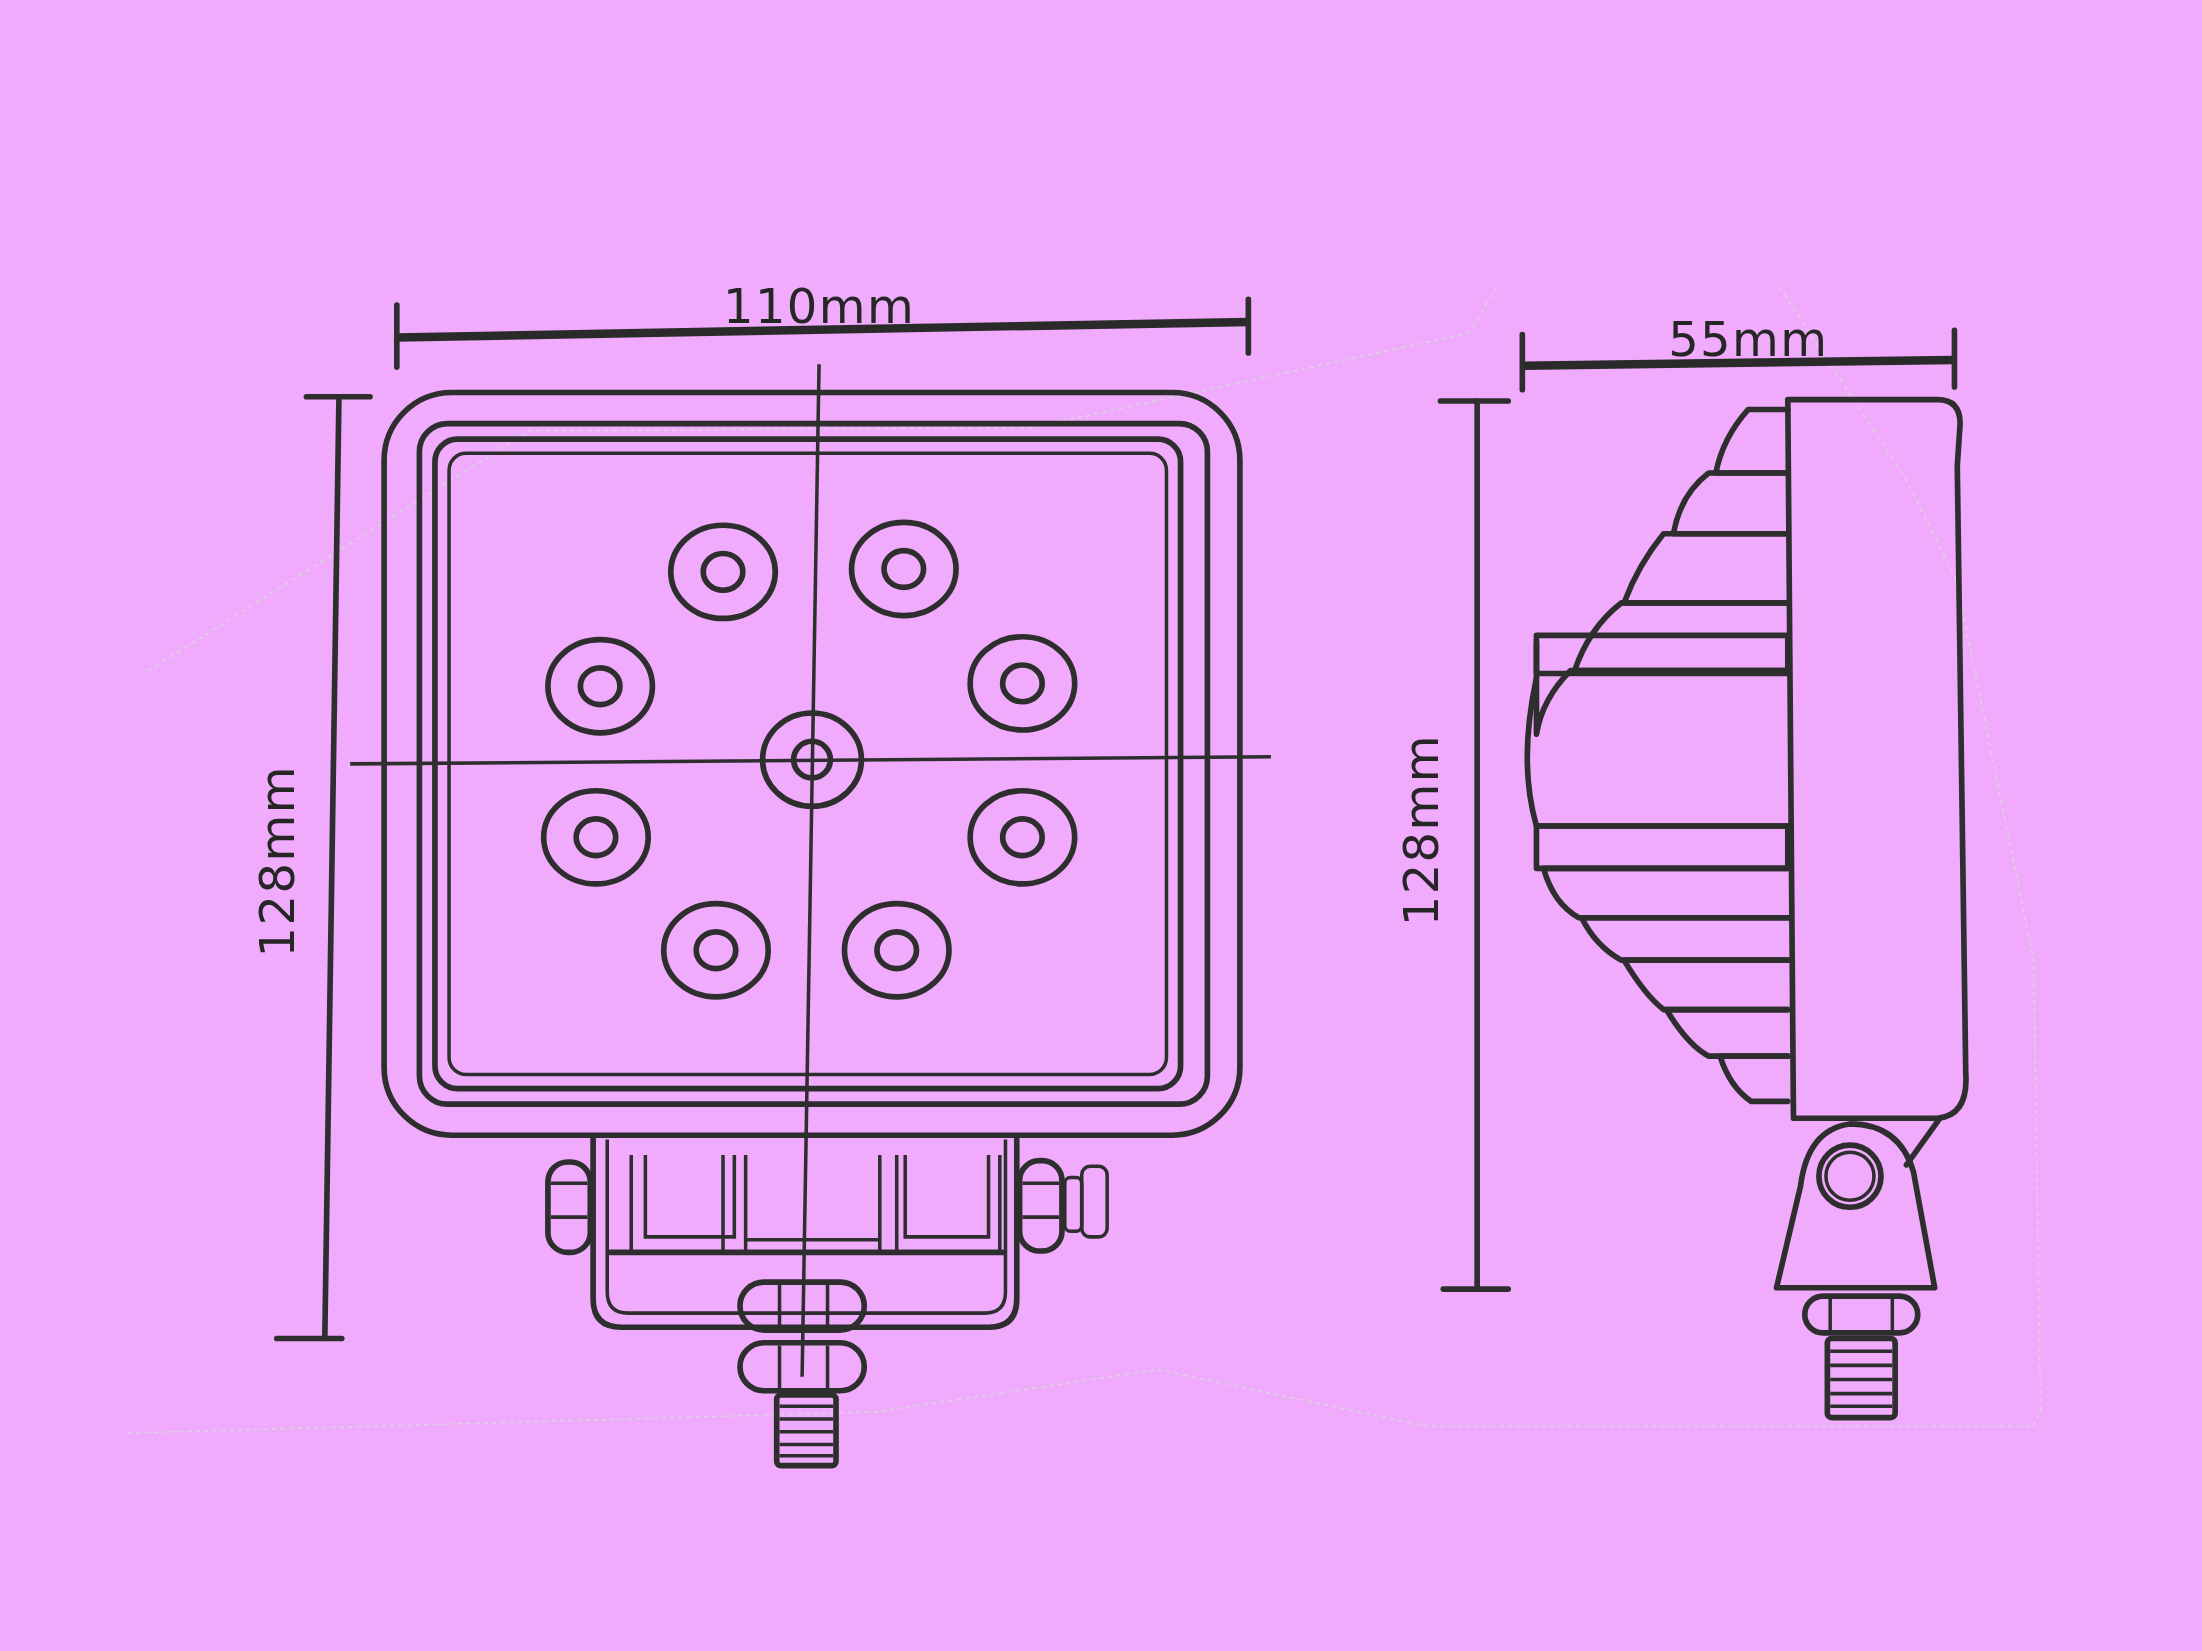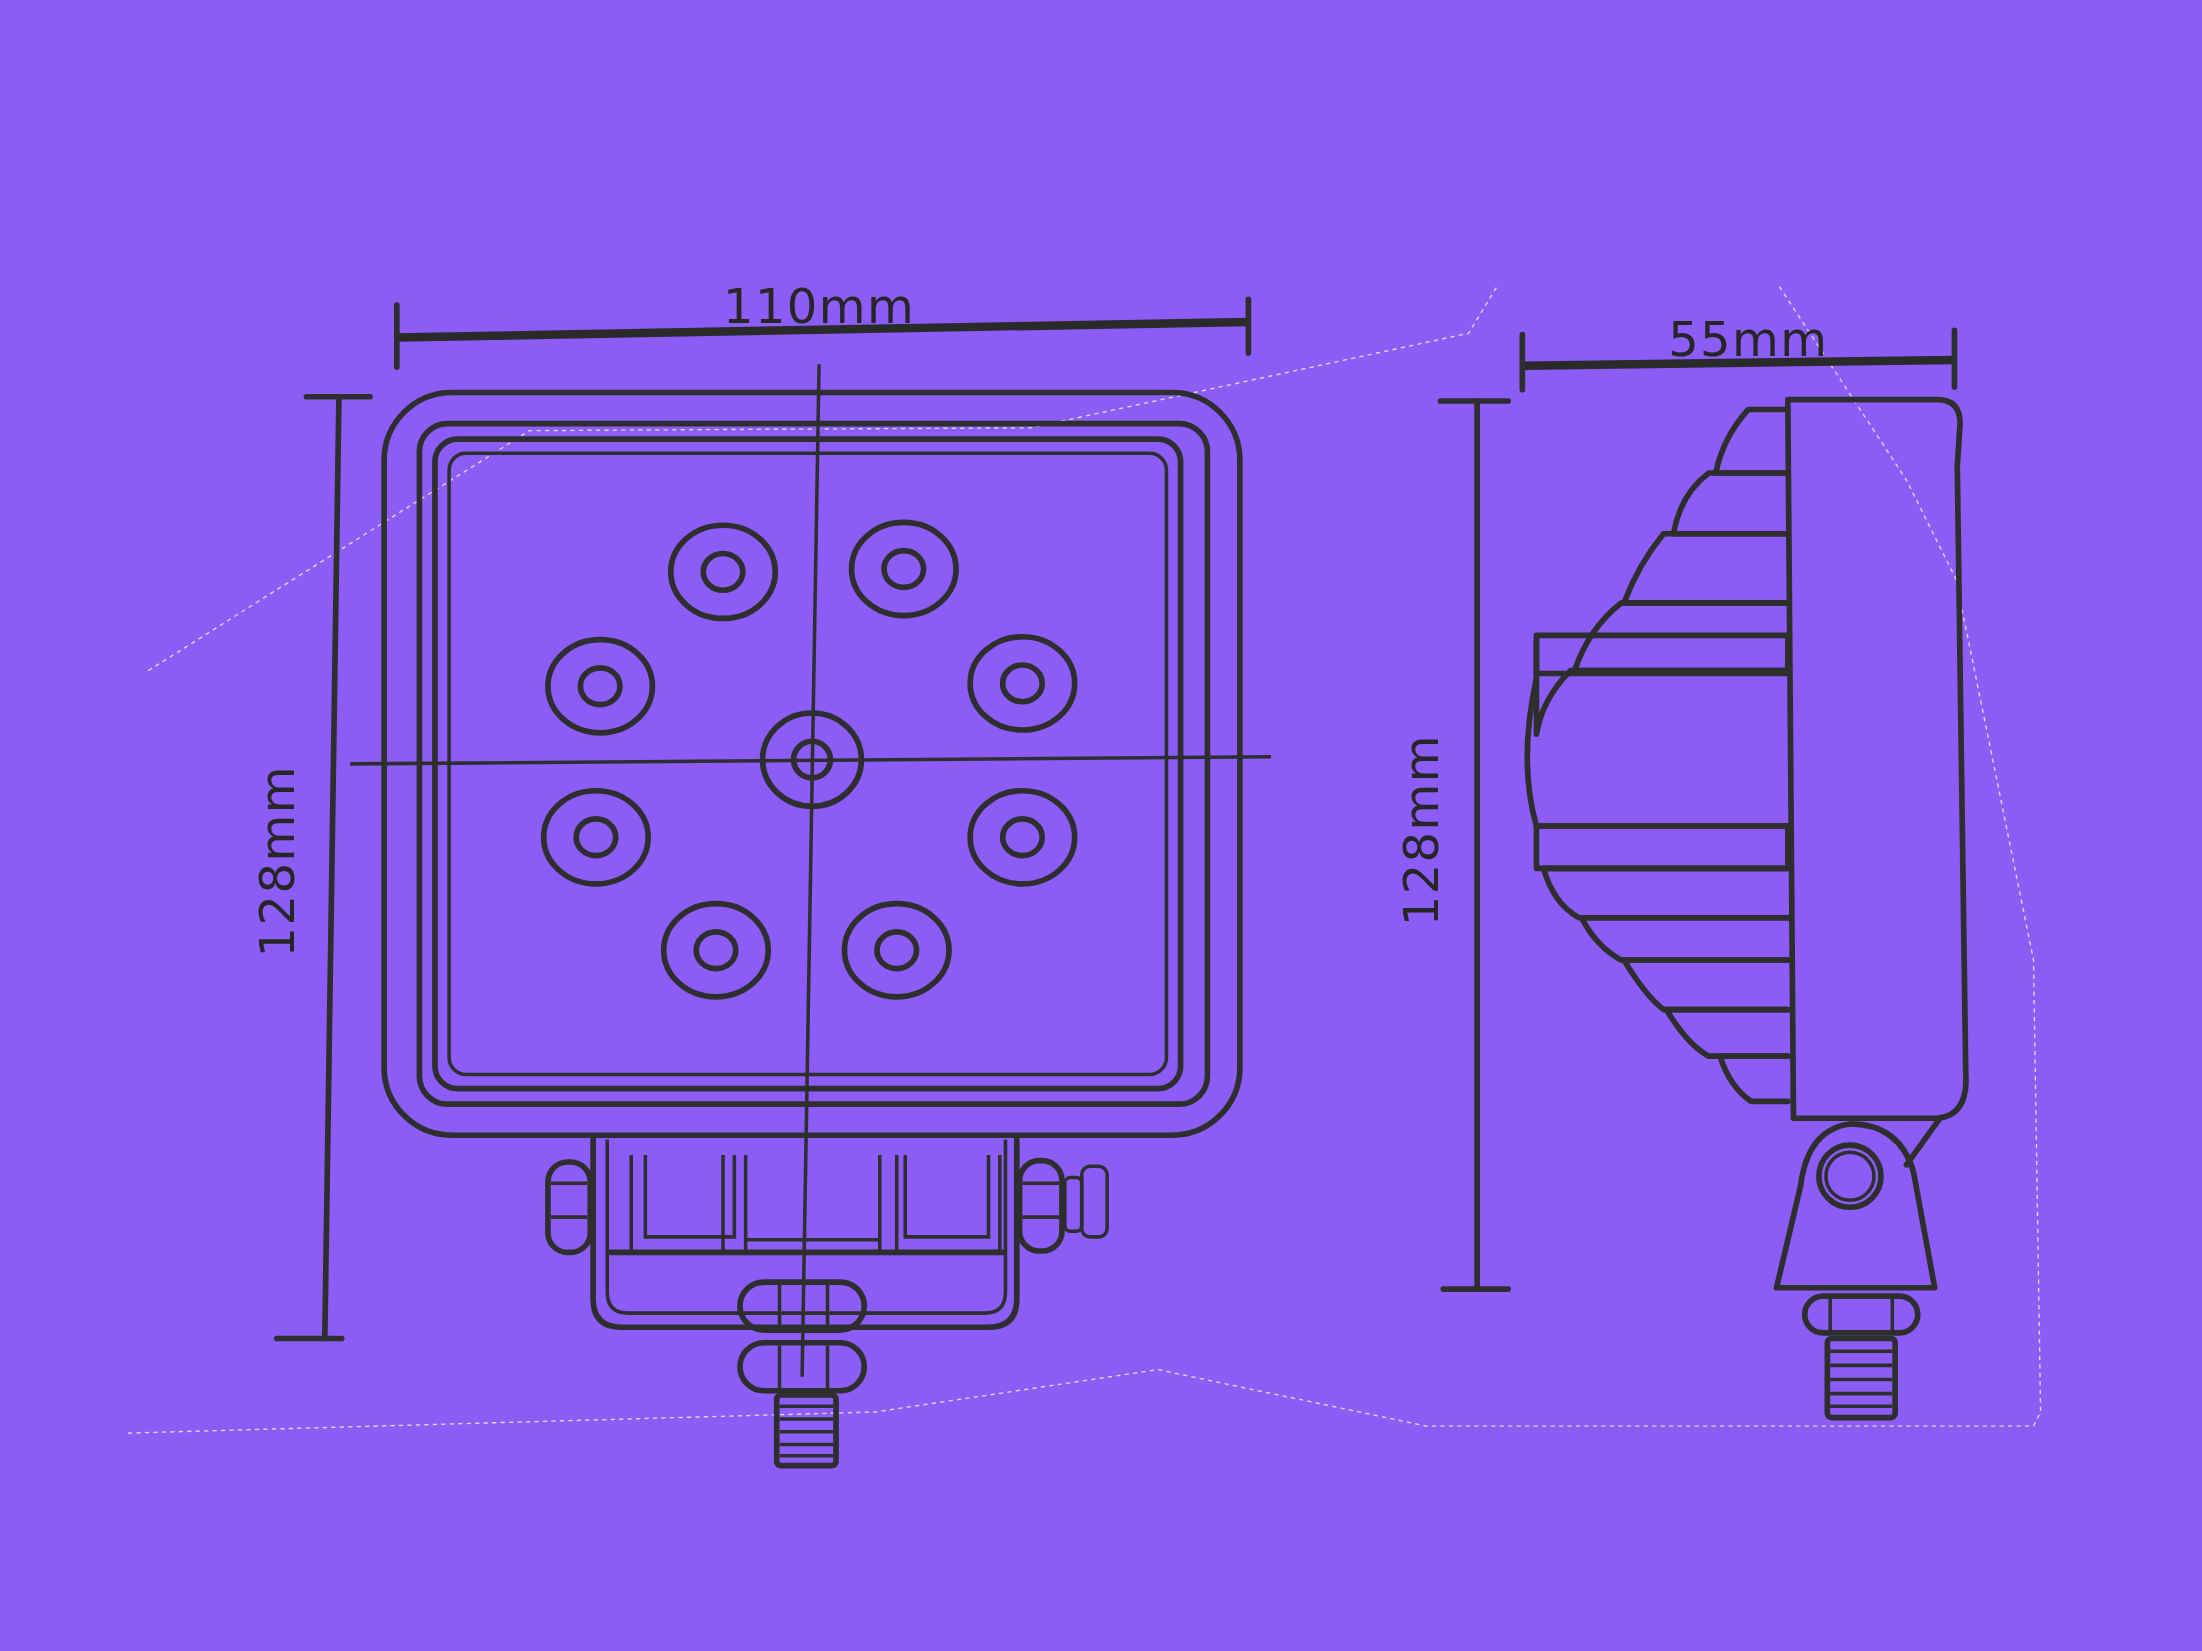--- a/index.html
+++ b/index.html
@@ -1,17 +1,17 @@
 <!DOCTYPE html>
 <html style="font-size:13.8px"><head>
 <meta charset="utf-8">
 <style>
   html, body { margin: 0; padding: 0; background: #ffffff; }
   body { width: 2203px; height: 1652px; overflow: hidden; }
-  .stage { position: relative; width: 2203px; height: 1652px; background: #8b5cf6; }
+  .stage { position: relative; width: 2203px; height: 1652px; background: #f0abfc; }
   svg.drawing { position: absolute; left: 0; top: 0; width: 2203px; height: 1652px; }
   .ln { fill: none; stroke: #2e2e2e; stroke-width: 4; stroke-linecap: round; stroke-linejoin: round; }
   .ln-thick { fill: none; stroke: #2a2a2a; stroke-width: 6; stroke-linecap: butt; }
   .ln-thin { fill: none; stroke: #2e2e2e; stroke-width: 2.5; }
   .paper-edge { fill: none; stroke: #d8d8d8; stroke-width: 1; stroke-dasharray: 3 3; }
   .dim-label { font-family: "DejaVu Sans", sans-serif; font-size: 34px; fill: #262626; letter-spacing: 1px; }
 </style>
 </head>
 <body>
 

